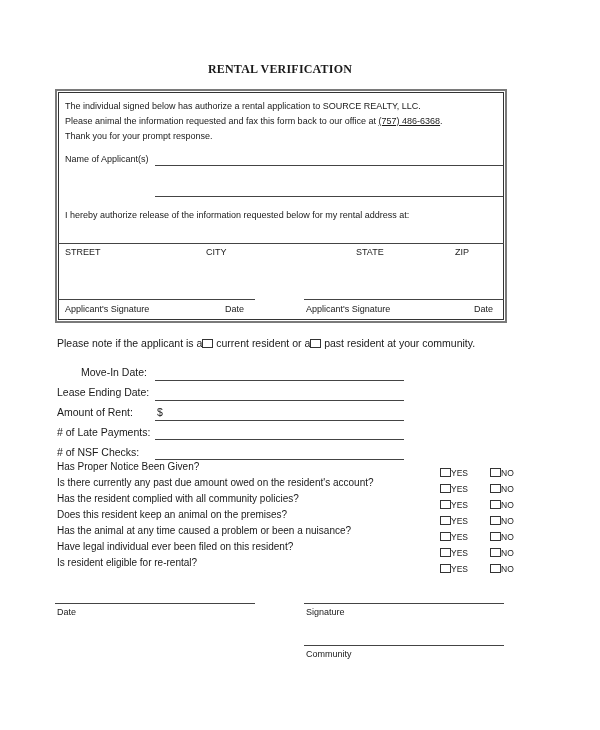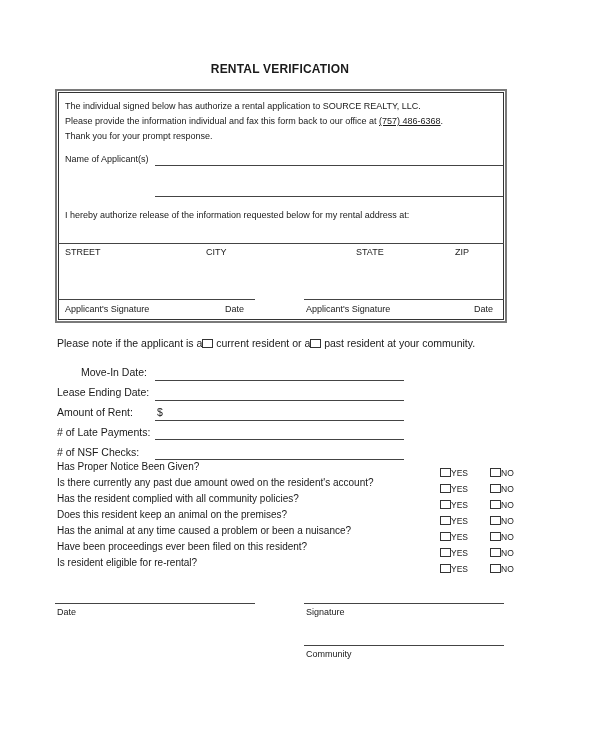--- a/index.html
+++ b/index.html
@@ -3,21 +3,21 @@
   <meta charset="utf-8">
   <style>
     html, body { margin: 0; padding: 0; background: #ffffff; }
     body {
       width: 600px; height: 730px; position: relative; overflow: hidden;
       font-family: "Liberation Sans", sans-serif; color: #1a1a1a;
     }
     .abs { position: absolute; }
     .title {
       top: 62px; left: 0; width: 560px; text-align: center;
-      font-size: 12px; font-weight: bold; letter-spacing: 0.2px;
+      font-size: 12px; font-weight: bold; letter-spacing: 0.2px; font-family: Liberation Serif, serif;
     }
     .box {
       top: 89px; left: 55px; width: 452px; height: 234px;
       border: 2px solid #7a7a7a; box-sizing: border-box;
     }
     .box-inner {
       position: absolute; top: 1px; left: 1px; right: 1px; bottom: 1px;
       border: 1px solid #333;
     }
     .small { font-size: 9px; line-height: 14px; }
@@ -34,21 +34,21 @@
 <body>
 
 <div class="abs title">RENTAL VERIFICATION</div>
 
 <div class="abs box">
   <div class="box-inner"></div>
 </div>
 
 <div class="abs small" style="top:99px;left:65px;">The individual signed below has authorize a rental application to SOURCE REALTY, LLC.</div>
 <div class="abs small" style="top:114px;left:65px;">
-  <span>Please provide the information individual and fax this form back to our office at</span>
+  <span>Please animal the information requested and fax this form back to our office at</span>
   <span style="text-decoration:underline;">(757) 486-6368</span><span>.</span>
 </div>
 <div class="abs small" style="top:129px;left:65px;">Thank you for your prompt response.</div>
 
 <div class="abs small" style="top:152px;left:65px;">Name of Applicant(s)</div>
 <div class="line2" style="top:165px;left:155px;width:348px;"></div>
 <div class="line2" style="top:196px;left:155px;width:348px;"></div>
 
 <div class="abs small" style="top:208px;left:65px;">I hereby authorize release of the information requested below for my rental address at:</div>
 
@@ -108,21 +108,21 @@
     <span class="q" style="position:absolute;left:0;top:0;">Does this resident keep an animal on the premises?</span>
     <span style="position:absolute;left:383px;top:1px;"><span class="cb"></span><span class="yn">YES</span></span>
     <span style="position:absolute;left:433px;top:1px;"><span class="cb"></span><span class="yn">NO</span></span>
   </div>
   <div style="position:relative;height:16px;">
     <span class="q" style="position:absolute;left:0;top:0;">Has the animal at any time caused a problem or been a nuisance?</span>
     <span style="position:absolute;left:383px;top:1px;"><span class="cb"></span><span class="yn">YES</span></span>
     <span style="position:absolute;left:433px;top:1px;"><span class="cb"></span><span class="yn">NO</span></span>
   </div>
   <div style="position:relative;height:16px;">
-    <span class="q" style="position:absolute;left:0;top:0;">Have been proceedings ever been filed on this resident?</span>
+    <span class="q" style="position:absolute;left:0;top:0;">Have legal individual ever been filed on this resident?</span>
     <span style="position:absolute;left:383px;top:1px;"><span class="cb"></span><span class="yn">YES</span></span>
     <span style="position:absolute;left:433px;top:1px;"><span class="cb"></span><span class="yn">NO</span></span>
   </div>
   <div style="position:relative;height:16px;">
     <span class="q" style="position:absolute;left:0;top:0;">Is resident eligible for re-rental?</span>
     <span style="position:absolute;left:383px;top:1px;"><span class="cb"></span><span class="yn">YES</span></span>
     <span style="position:absolute;left:433px;top:1px;"><span class="cb"></span><span class="yn">NO</span></span>
   </div>
 </div>
 

